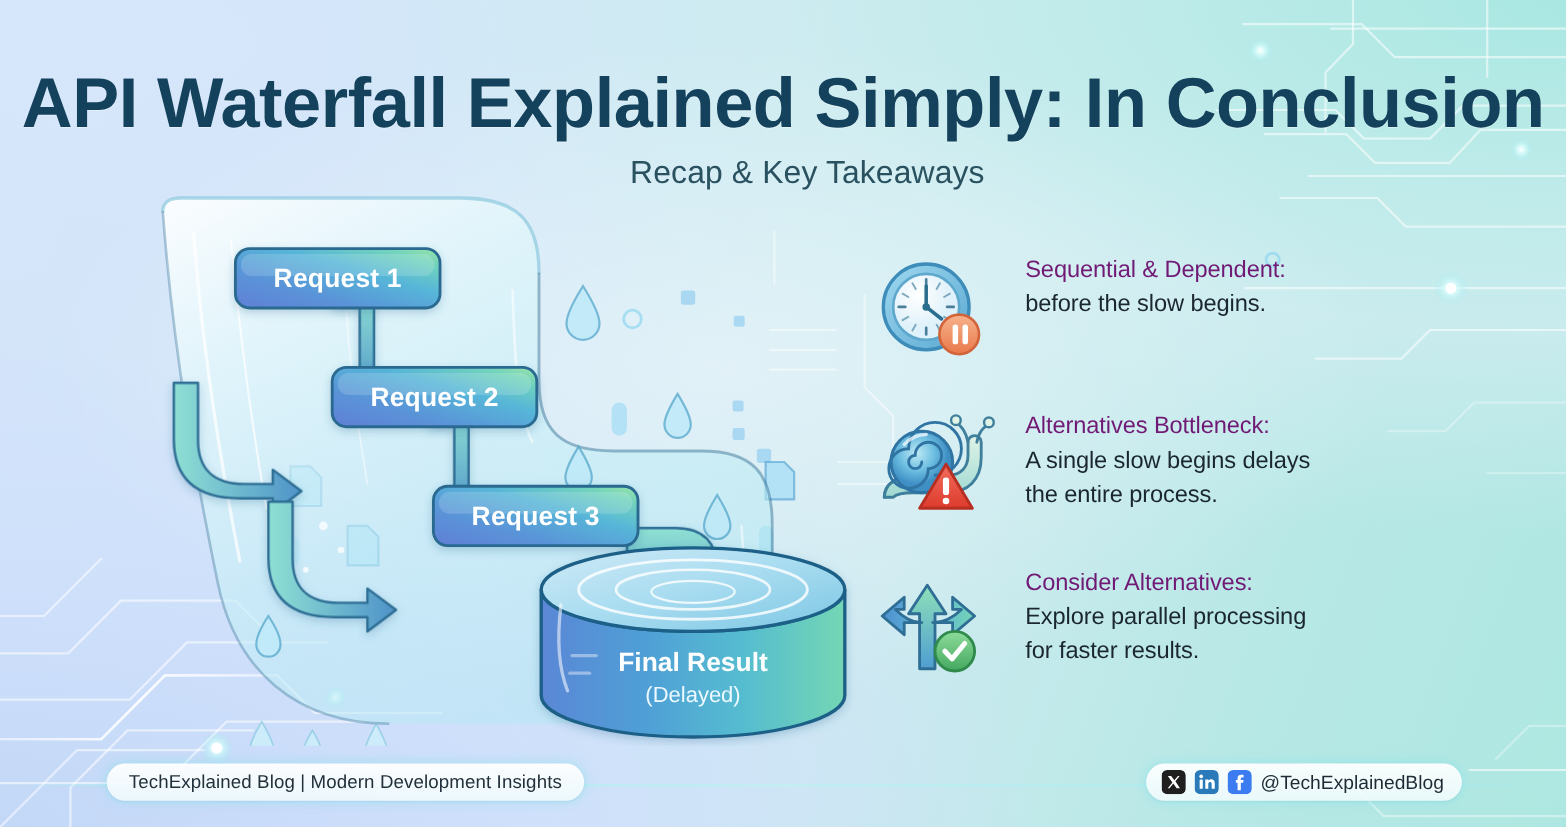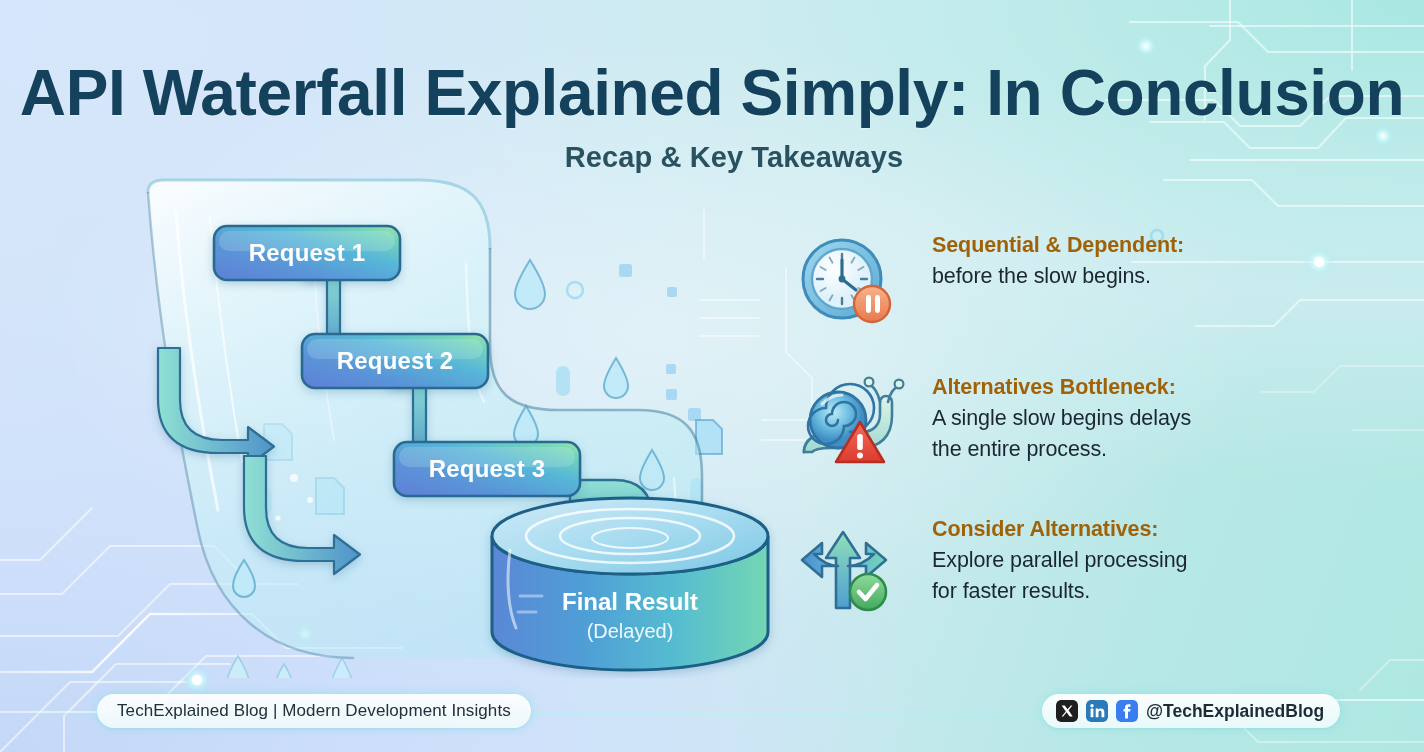--- a/index.html
+++ b/index.html
@@ -28,21 +28,21 @@
   .circuits { position:absolute; inset:0; }
 
   
   .header { position:absolute; left:0; top:58px; width:1424px; text-align:center; }
   .title {
     font-size:64px; font-weight:bold; letter-spacing:-0.4px;
     color:#14415c; line-height:1.12;
     text-shadow:0 1px 0 rgba(255,255,255,0.35);
   }
   .subtitle {
-    margin-top:11px; font-size:29px; font-weight:bold;
+    margin-top:11px; font-size:29px; font-weight:normal;
     color:#29515f; letter-spacing:0.1px;padding-left:44px;
   }
 
   
   .diagram { position:absolute; left:118px; top:178px; width:700px; height:500px; }
   .diagram svg { display:block; }
 
   .box-label {
     font-size:24px; font-weight:bold; fill:#ffffff;
     letter-spacing:0.2px;
@@ -50,41 +50,41 @@
   }
   .pool-label-main { font-size:24px; font-weight:bold; fill:#ffffff; text-anchor:middle; }
   .pool-label-sub  { font-size:20px; font-weight:normal; fill:#eef9ff; text-anchor:middle; }
 
   
   .points { position:absolute; left:796px; top:232px; width:560px; }
   .point { position:relative; min-height:104px; margin-bottom:38px; padding-left:136px; }
   .point:last-child { margin-bottom:0;margin-top:17px; }
   .point-icon { position:absolute; left:0; top:2px; width:112px; height:96px; }
   .point-heading {
-    font-size:21.5px; font-weight:bold; color:#a16207;
+    font-size:21.5px; font-weight:normal; color:#701a75;
     line-height:1.28; letter-spacing:-0.1px;
   }
   .point-body {
     font-size:21.5px; font-weight:normal; color:#1b2730;
     line-height:1.42; letter-spacing:-0.1px; margin-top:1px;
   }
 
   
   .footer-line {
     position:absolute; left:0; top:713px; width:1424px; height:2px;
     background:linear-gradient(90deg, rgba(150,225,235,0) 0%, rgba(168,234,238,0.95) 12%, rgba(190,240,242,0.9) 50%, rgba(168,234,238,0.95) 88%, rgba(150,225,235,0) 100%);
   }
   .footer-pill {
     position:absolute; display:flex; align-items:center;
     height:34px; border-radius:19px;
     background:linear-gradient(180deg, rgba(255,255,255,0.93) 0%, rgba(240,251,253,0.88) 100%);
     box-shadow:0 0 10px rgba(140,225,235,0.75), 0 1px 2px rgba(40,90,110,0.08);
   }
   .footer-left  { left:97px;  top:694px; padding:0 20px; }
-  .footer-right { left:1042px; top:694px; padding:0 16px 0 14px; gap:8px;font-weight:bold; }
+  .footer-right { left:1042px; top:694px; padding:0 16px 0 14px; gap:8px; }
   .footer-text {
     font-size:17px; color:#22303a; white-space:nowrap; letter-spacing:0.1px;
   }
   .handle-text { font-size:17.5px; color:#1e2b35; white-space:nowrap; }
   .social { width:22px; height:22px; border-radius:5px; flex:0 0 auto; display:block; }
 </style>
 </head>
 <body>
 
 <div id="stage">

